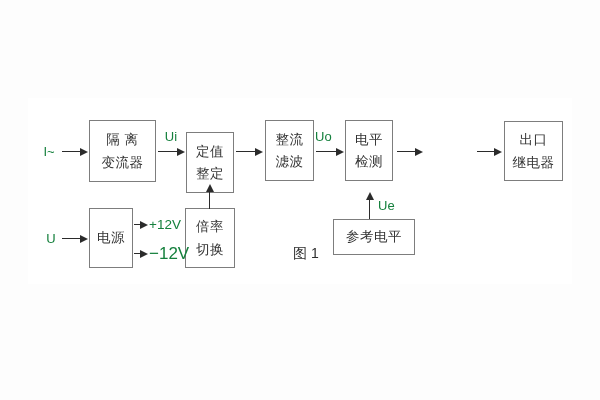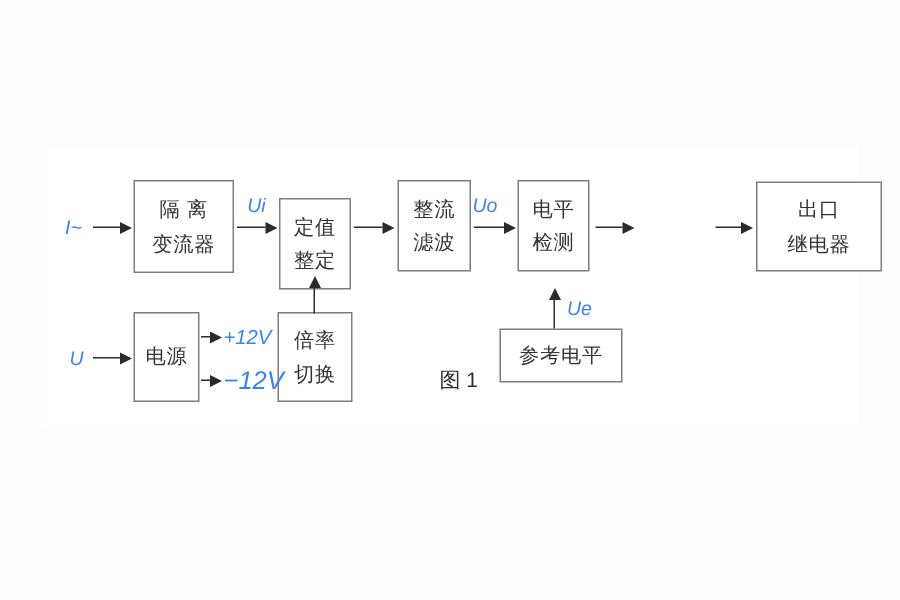--- a/index.html
+++ b/index.html
@@ -33,24 +33,23 @@
     font-size: 13.5px;
     color: #333333;
     letter-spacing: 0.5px;
     box-sizing: border-box;
     line-height: 1;
     white-space: nowrap;
   }
   .sig {
     position: absolute;
     font-size: 13px;
-    color: #3b82f6;
+    color: #15803d;
     line-height: 15px;
     white-space: nowrap;
-    font-style: italic;
   }
   .caption {
     position: absolute;
     font-size: 14px;
     color: #2e2e2e;
     line-height: 16px;
     white-space: nowrap;
   }
   .center { text-align: center; }
   .h-arrow {
@@ -104,21 +103,21 @@
     <span>整定</span>
   </div>
   <div class="box" style="left:265px;top:120px;width:49px;height:61px">
     <span>整流</span>
     <span>滤波</span>
   </div>
   <div class="box" style="left:345px;top:120px;width:48px;height:61px">
     <span>电平</span>
     <span>检测</span>
   </div>
-  <div class="box" style="left:504px;top:121px;width:84px;height:60px">
+  <div class="box" style="left:504px;top:121px;width:59px;height:60px">
     <span>出口</span>
     <span>继电器</span>
   </div>
 
   <div class="box" style="left:89px;top:208px;width:44px;height:60px">
     <span>电源</span>
   </div>
   <div class="box" style="left:333px;top:219px;width:82px;height:36px">
     <span>参考电平</span>
   </div>

